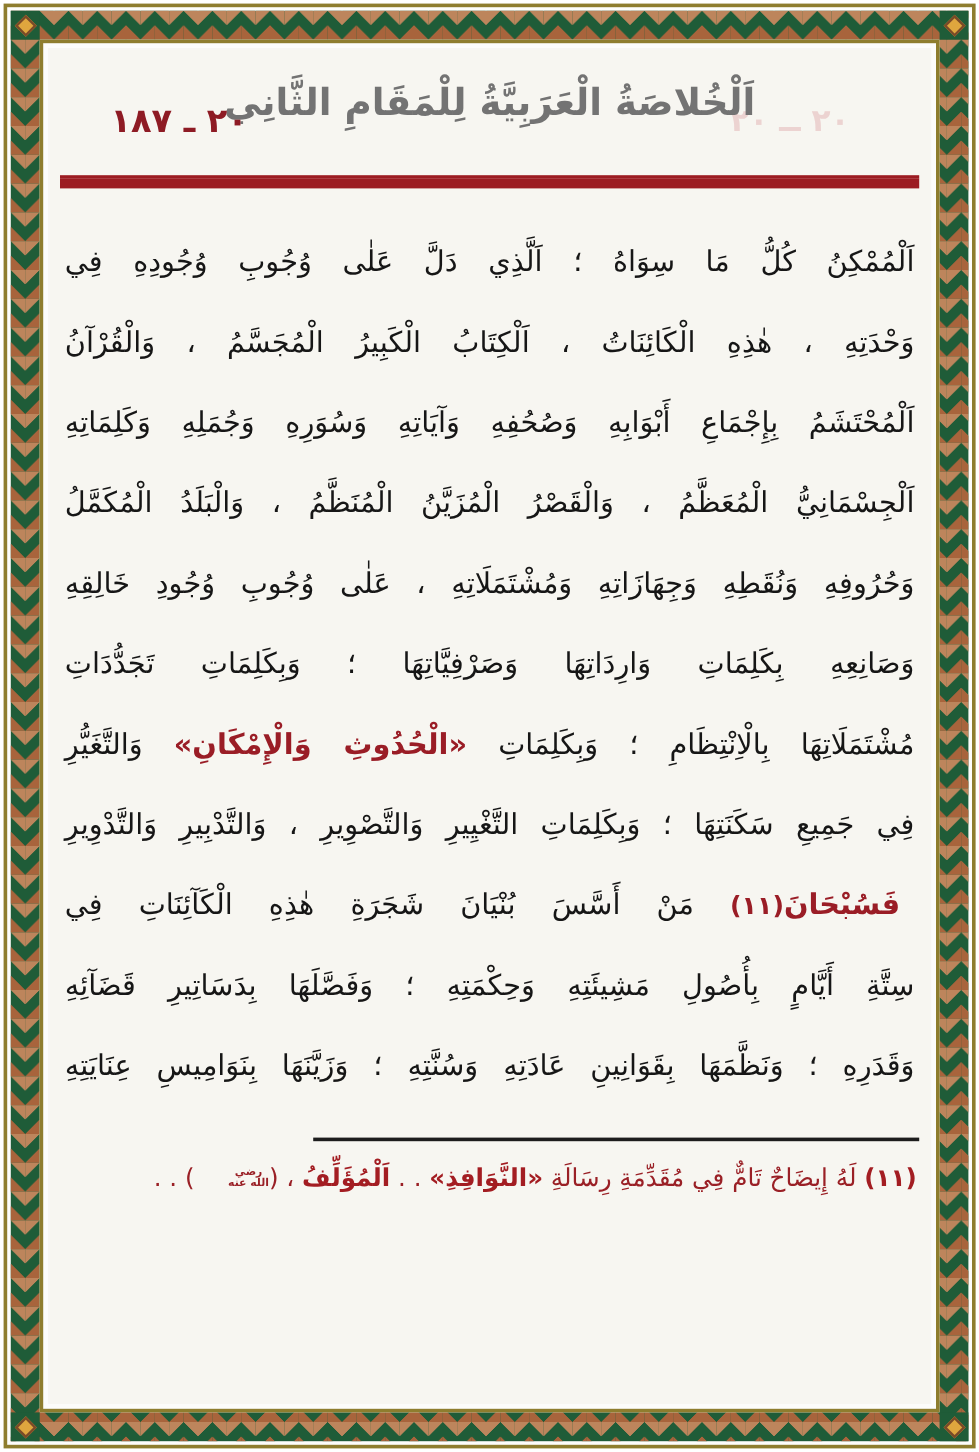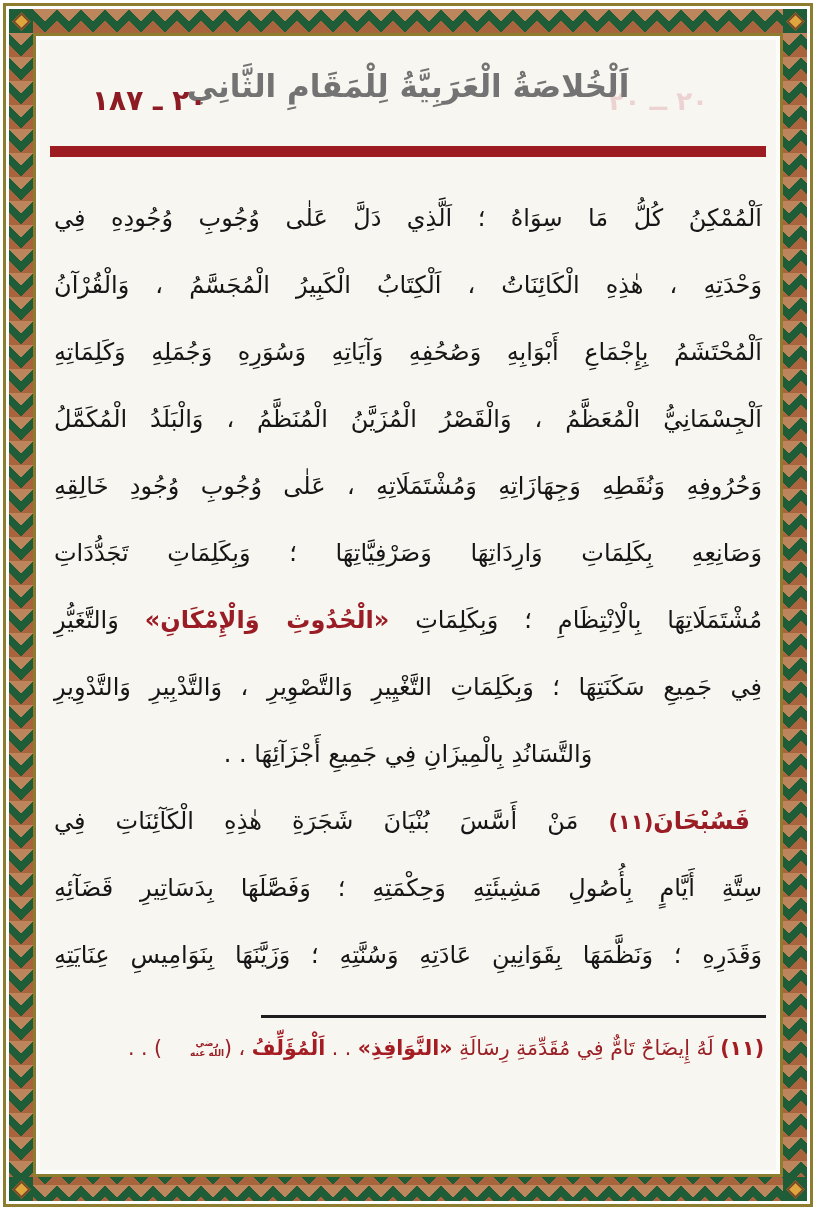--- a/index.html
+++ b/index.html
@@ -126,21 +126,20 @@
 
         <div class="body-text">
           <div class="bline">اَلْمُمْكِنُ كُلُّ مَا سِوَاهُ ؛ اَلَّذِي دَلَّ عَلٰى وُجُوبِ وُجُودِهِ فِي</div>
           <div class="bline">وَحْدَتِهِ ، هٰذِهِ الْكَائِنَاتُ ، اَلْكِتَابُ الْكَبِيرُ الْمُجَسَّمُ ، وَالْقُرْآنُ</div>
           <div class="bline">اَلْمُحْتَشَمُ بِإِجْمَاعِ أَبْوَابِهِ وَصُحُفِهِ وَآيَاتِهِ وَسُوَرِهِ وَجُمَلِهِ وَكَلِمَاتِهِ</div>
           <div class="bline">اَلْجِسْمَانِيُّ الْمُعَظَّمُ ، وَالْقَصْرُ الْمُزَيَّنُ الْمُنَظَّمُ ، وَالْبَلَدُ الْمُكَمَّلُ</div>
           <div class="bline">وَحُرُوفِهِ وَنُقَطِهِ وَجِهَازَاتِهِ وَمُشْتَمَلَاتِهِ ، عَلٰى وُجُوبِ وُجُودِ خَالِقِهِ</div>
           <div class="bline">وَصَانِعِهِ بِكَلِمَاتِ وَارِدَاتِهَا وَصَرْفِيَّاتِهَا ؛ وَبِكَلِمَاتِ تَجَدُّدَاتِ</div>
           <div class="bline"><span>مُشْتَمَلَاتِهَا بِالْاِنْتِظَامِ ؛ وَبِكَلِمَاتِ </span><span class="red-phrase">«الْحُدُوثِ وَالْإِمْكَانِ»</span><span> وَالتَّغَيُّرِ</span></div>
           <div class="bline">فِي جَمِيعِ سَكَنَتِهَا ؛ وَبِكَلِمَاتِ التَّغْيِيرِ وَالتَّصْوِيرِ ، وَالتَّدْبِيرِ وَالتَّدْوِيرِ</div>
-          <div class="bline lastline">وَالتَّسَانُدِ بِالْمِيزَانِ فِي جَمِيعِ أَجْزَآئِهَا . .</div>
 
           <div class="bline indent"><span class="red-open">فَسُبْحَانَ</span><span class="fn-ref">(١١)</span><span> مَنْ أَسَّسَ بُنْيَانَ شَجَرَةِ هٰذِهِ الْكَآئِنَاتِ فِي</span></div>
           <div class="bline">سِتَّةِ أَيَّامٍ بِأُصُولِ مَشِيئَتِهِ وَحِكْمَتِهِ ؛ وَفَصَّلَهَا بِدَسَاتِيرِ قَضَآئِهِ</div>
           <div class="bline">وَقَدَرِهِ ؛ وَنَظَّمَهَا بِقَوَانِينِ عَادَتِهِ وَسُنَّتِهِ ؛ وَزَيَّنَهَا بِنَوَامِيسِ عِنَايَتِهِ</div>
         </div>
 
         <div class="fn-sep"></div>
         <div class="footnote"><span class="bold-red">(١١)</span><span> لَهُ إِيضَاحٌ تَامٌّ فِي مُقَدِّمَةِ رِسَالَةِ </span><span class="bold-red">«النَّوَافِذِ»</span><span> . . </span><span class="bold-red">اَلْمُؤَلِّفُ</span><span> ، (</span><span class="seal">رضي الله عنه</span><span>) . .</span></div>
 
       </div>

